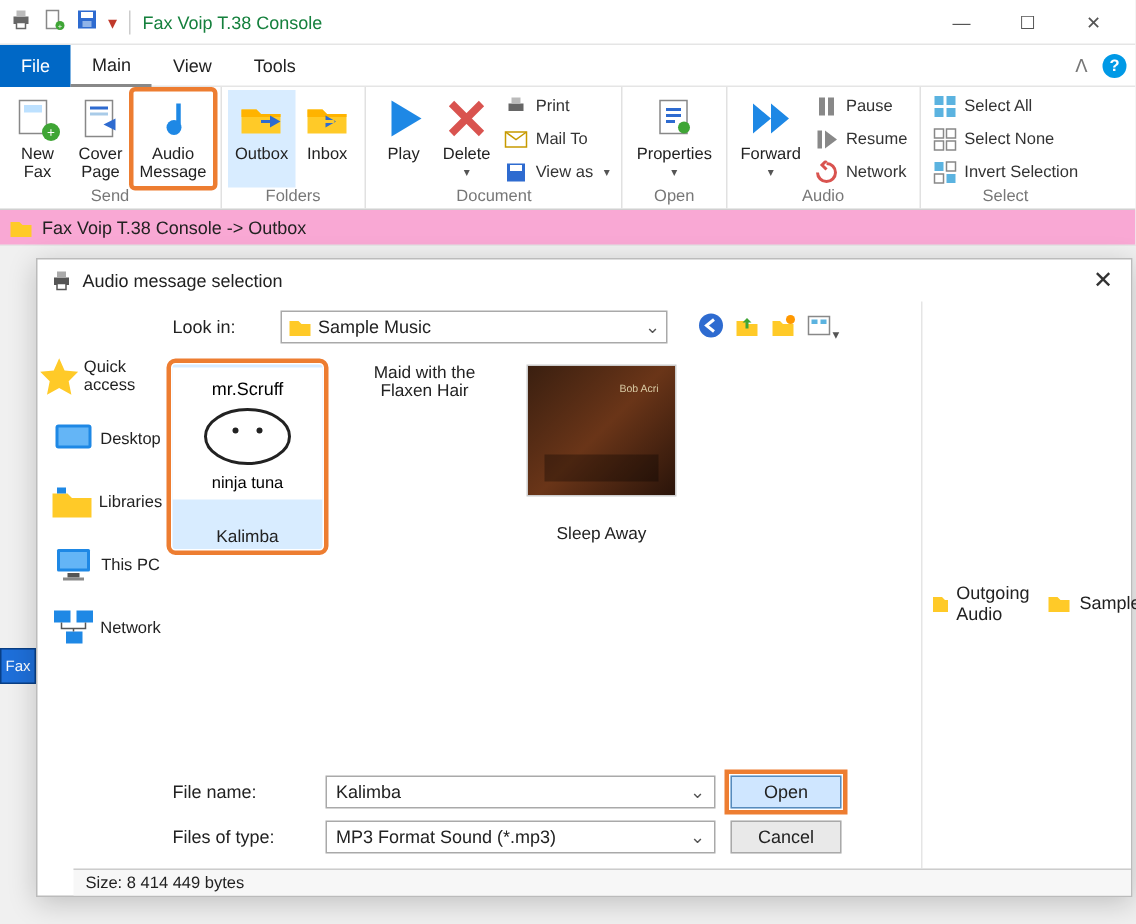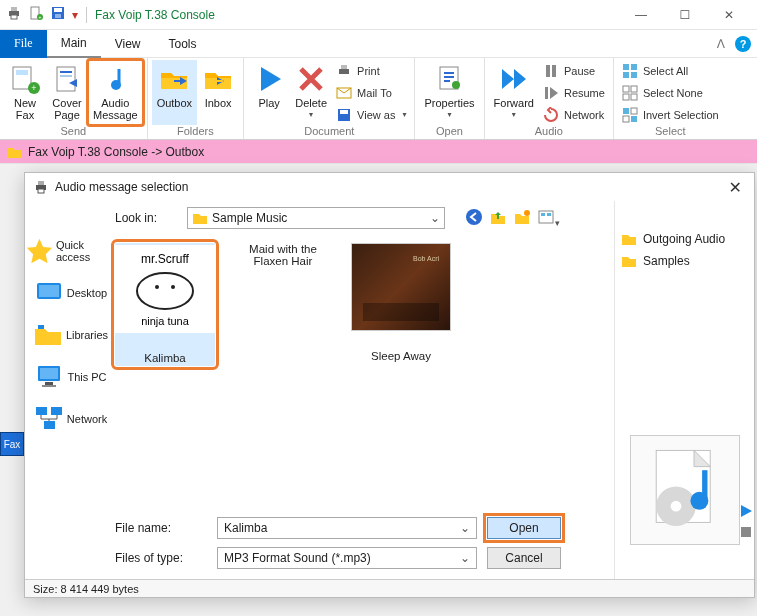--- a/index.html
+++ b/index.html
@@ -8,21 +8,21 @@
 .titlebar { height: 30px; background: #fff; display: flex; align-items: center; padding: 0 6px; border-bottom: 1px solid #e5e5e5; }
 .titlebar .qat { display: flex; gap: 6px; align-items: center; }
 .titlebar .qat svg { width: 16px; height: 16px; }
 .titlebar .sep { width: 1px; height: 16px; background: #ccc; margin: 0 8px; }
 .titlebar .title { color: #15803d; font-size: 12px; }
 .titlebar .winbtns { margin-left: auto; display: flex; }
 .titlebar .winbtn { width: 44px; height: 30px; display: flex; align-items: center; justify-content: center; color: #555; }
 
 .menubar { height: 28px; background: #fff; display: flex; align-items: center; border-bottom: 1px solid #e5e5e5; }
 .menubar .tab { padding: 0 14px; height: 28px; display: flex; align-items: center; font-size: 12px; color: #222; }
-.menubar .tab.file { background: #0068c6; color: #fff; font-family: Liberation Serif, serif; }
+.menubar .tab.file { background: #0068c6; color: #fff; }
 .menubar .tab.active { border-bottom: 2px solid #888; font-weight: 400; }
 .menubar .spacer { flex: 1; }
 .menubar .help { width: 16px; height: 16px; border-radius: 50%; background: #0099e6; color: #fff; font-size: 11px; font-weight: bold; display: flex; align-items: center; justify-content: center; margin: 0 6px; }
 .menubar .coll { color: #777; margin-right: 4px; }
 
 .ribbon { height: 82px; background: #fff; display: flex; border-bottom: 1px solid #d0d0d0; }
 .ribbon .group { display: flex; flex-direction: column; border-right: 1px solid #e1e1e1; padding: 2px 4px 0; }
 .ribbon .group .buttons { display: flex; flex: 1; }
 .ribbon .group .label { text-align: center; font-size: 11px; color: #777; padding-bottom: 2px; }
 .ribbon .btn { display: flex; flex-direction: column; align-items: center; justify-content: flex-start; padding: 3px 5px; text-align: center; font-size: 11px; line-height: 12px; min-width: 40px; }
@@ -58,26 +58,26 @@
 .fileitem.selected .thumb { border-color: transparent; }
 
 .bottom-rows { margin-top: auto; }
 .frow { display: flex; align-items: center; height: 30px; gap: 10px; }
 .frow .flbl { width: 92px; font-size: 12px; }
 .frow .fcombo { width: 260px; height: 22px; border: 1px solid #a9a9a9; display: flex; align-items: center; padding: 0 6px; font-size: 12px; }
 .frow .fcombo .arrow { margin-left: auto; color: #555; }
 .fbtn { width: 74px; height: 22px; border: 1px solid #a9a9a9; background: #e9e9e9; font-size: 12px; display: flex; align-items: center; justify-content: center; }
 .fbtn.primary { background: #cfe6ff; border: 1px solid #578bbd; outline: 3px solid #ed7d31; outline-offset: 1px; }
 
-.rightpane { width: 140px; border-left: 1px solid #e5e5e5; padding: 30px 6px 6px; display: flex; flex-direction: column; gap: 6px; }
+.rightpane { width: 140px; border-left: 1px solid #e5e5e5; padding: 30px 6px 6px; display: flex; flex-direction: row; gap: 6px; }
 .rightpane .ritem { display: flex; align-items: center; gap: 6px; font-size: 12px; }
 .preview { margin-top: auto; width: 110px; height: 110px; border: 1px solid #ccc; align-self: center; display: flex; align-items: center; justify-content: center; background: #fafafa; margin-bottom: 28px; position: relative; }
 .preview-play { position: absolute; right: -14px; bottom: 2px; display:flex; flex-direction:column; gap:4px;}
 
-.statusbar { height: 18px; border-top: 1px solid #ccc; display: flex; align-items: center; padding: 0 8px; font-size: 11px; background: #f7f7f7; }
+.statusbar { height: 18px; border-top: 1px solid #ccc; display: flex; align-items: center; padding: 0 8px; font-size: 11px; background: #f7f7f7; margin-left: 24px; }
 
 .taskbar-edge { position: absolute; left: 0; top: 432px; width: 24px; height: 24px; background: #1e6fd9; border: 1px solid #093f85; display:flex; align-items:center; justify-content:center; font-size:10px; color:#fff; }
 
 
 .folder-y { fill: #ffca28; }
 .folder-s { fill: #ffb300; }
 </style>
 </head>
 <body>
 

